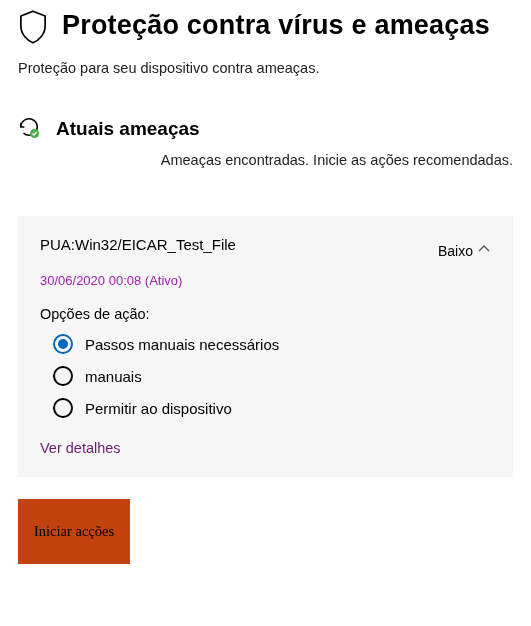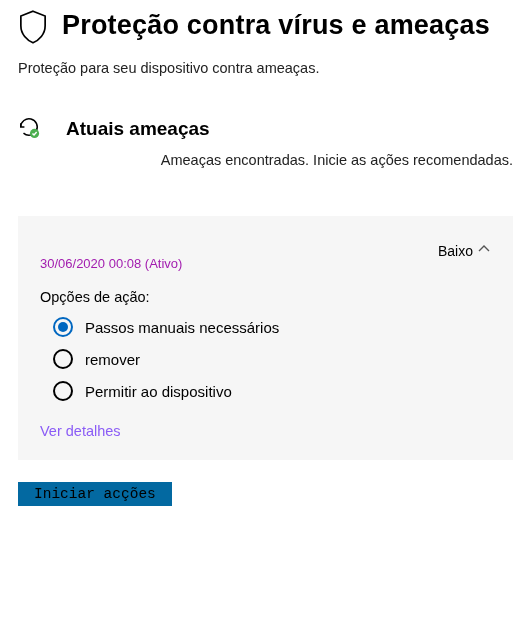--- a/index.html
+++ b/index.html
@@ -9,21 +9,21 @@
       color: #000;
       width: 531px;
       height: 626px;
       padding: 10px 18px 18px 18px;
       overflow: hidden;
     }
     .page-header { display: flex; gap: 14px; margin-bottom: 12px; }
     .page-header svg { flex-shrink: 0; }
     .page-title { font-size: 27px; font-weight: 600; letter-spacing: 0.2px; }
     .page-subtitle { font-size: 14.5px; color: #222; margin-bottom: 40px; }
-    .section-header { display: flex; align-items: center; gap: 26px; margin-bottom: 10px; }
+    .section-header { display: flex; align-items: center; gap: 16px; margin-bottom: 10px; }
     .section-title { font-size: 19px; font-weight: 600; }
     .section-desc { font-size: 14.5px; color: #222; margin-bottom: 48px; text-align: right; }
     .threat-card {
       background: #f6f6f6;
       padding: 20px 22px 20px 22px;
       margin-bottom: 22px;
     }
     .threat-head { display: flex; justify-content: space-between; align-items: start; }
     .threat-name { font-size: 15px; font-weight: 400; color: #000; margin-bottom: 2px; }
     .threat-meta { font-size: 13px; color: #a21caf; margin-bottom: 18px; margin-top: 20px; }
@@ -34,24 +34,24 @@
     .radio-outer {
       width: 20px; height: 20px; border: 2px solid #000; border-radius: 50%;
       display: flex; align-items: center; justify-content: center;
       flex-shrink: 0;
     }
     .radio-outer.selected { border-color: #0067c0; }
     .radio-inner {
       width: 10px; height: 10px; background: #0067c0; border-radius: 50%;
     }
     .radio-label { font-size: 15px; }
-    .details-link { color: #8b5cf6; font-size: 14.5px; margin-top: 10px; display: inline-block; cursor: pointer; }
+    .details-link { color: #701a75; font-size: 14.5px; margin-top: 10px; display: inline-block; cursor: pointer; }
     .start-btn {
-      background: #0369a1; border: none; padding: 4px 16px;
-      font-size: 14.5px; font-family: Liberation Mono, monospace; cursor: pointer;
+      background: #c2410c; border: none; padding: 24px 16px;
+      font-size: 14.5px; font-family: Liberation Serif, serif; cursor: pointer;
     }
     .chevron { flex-shrink: 0; }
   </style>
 </head>
 <body>
 
 
 
 <div class="page-header">
   <span>
@@ -72,20 +72,21 @@
       <polyline points="15.8,19 17.5,20.8 20.3,17.5" stroke="#fff" stroke-width="1.5" fill="none"></polyline>
     </svg>
   </span>
   <h2 class="section-title">Atuais ameaças</h2>
 </div>
 <p class="section-desc">Ameaças encontradas. Inicie as ações recomendadas.</p>
 
 <div class="threat-card">
   <div class="threat-head">
     <div>
+      <div class="threat-name">PUA:Win32/EICAR_Test_File</div>
       <div class="threat-meta">30/06/2020 00:08 (Ativo)</div>
     </div>
     <div class="threat-right">
       <span class="severity">Baixo</span>
       <span class="chevron">
         <svg width="14" height="14" viewBox="0 0 14 14" fill="none" stroke="#555" stroke-width="1.4">
           <polyline points="2,9 7,4 12,9"></polyline>
         </svg>
       </span>
     </div>
@@ -94,21 +95,21 @@
   <div class="actions-label">Opções de ação:</div>
 
   <div class="radio-row">
     <span class="radio-outer selected">
         <span class="radio-inner"></span>
       </span>
     <span class="radio-label">Passos manuais necessários</span>
   </div>
   <div class="radio-row">
     <span class="radio-outer"></span>
-    <span class="radio-label">remover</span>
+    <span class="radio-label">manuais</span>
   </div>
   <div class="radio-row">
     <span class="radio-outer"></span>
     <span class="radio-label">Permitir ao dispositivo</span>
   </div>
 
   <a class="details-link">Ver detalhes</a>
 </div>
 
 <button class="start-btn">Iniciar acções</button>

